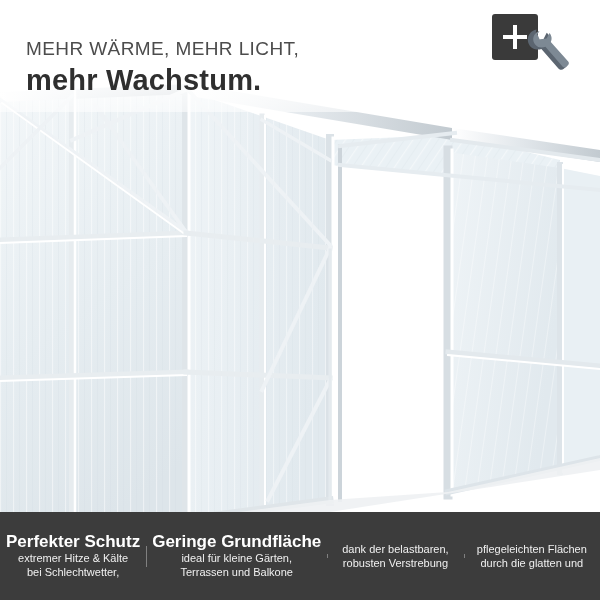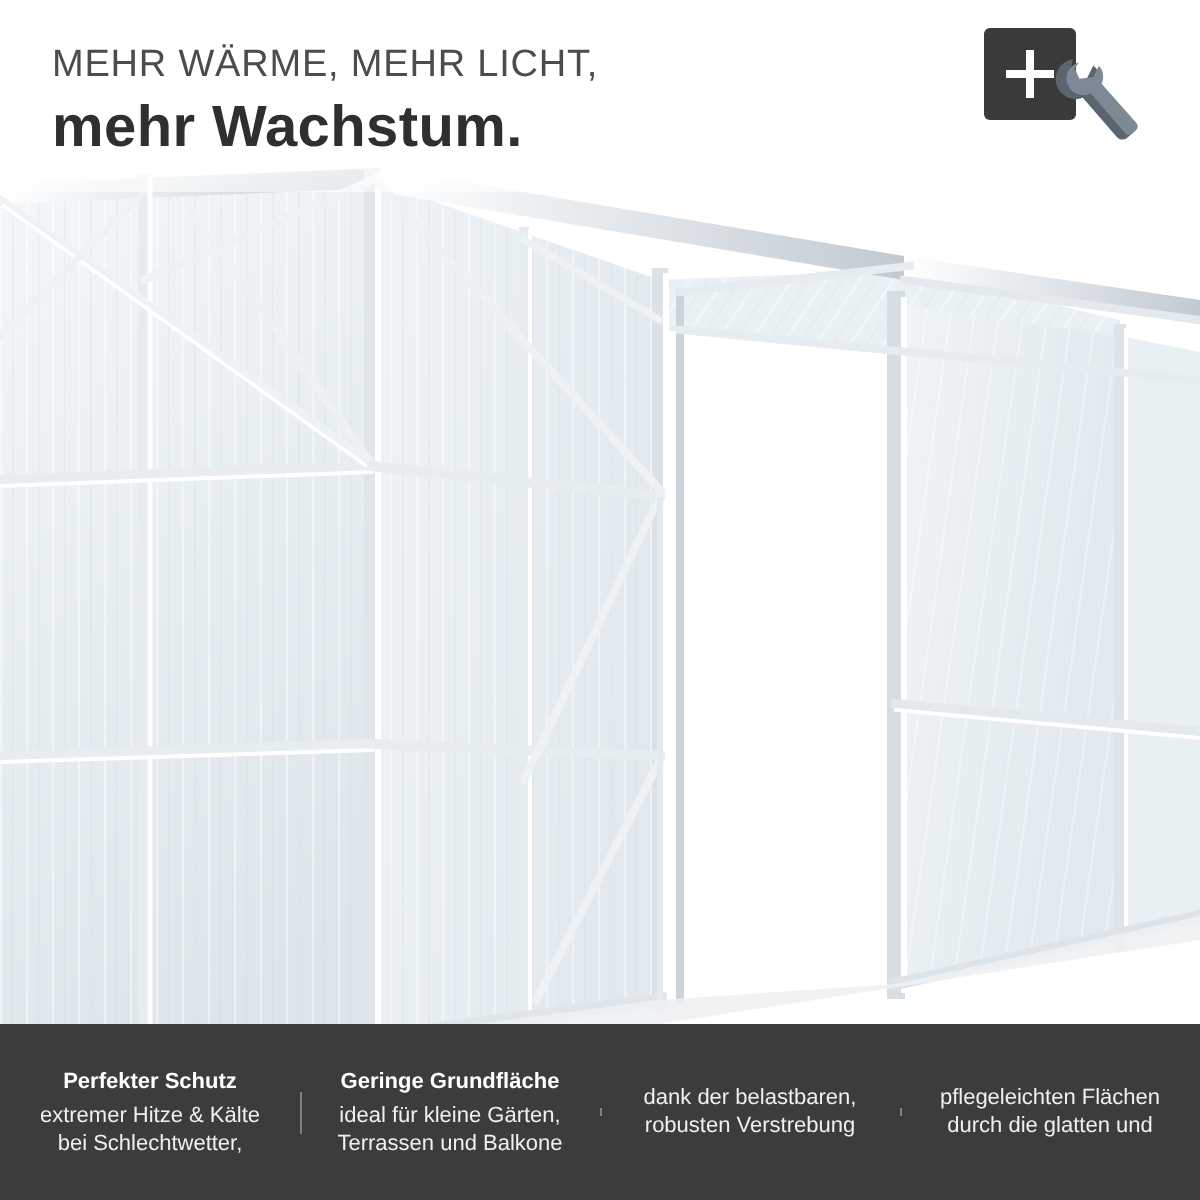--- a/index.html
+++ b/index.html
@@ -15,21 +15,21 @@
     width: 600px;
     height: 600px;
     overflow: hidden;
     background: #ffffff;
   }
 
   
   .header {
     position: absolute;
     left: 0;
-    top: 0;
+    top: 16px;
     width: 600px;
     height: 96px;
     z-index: 40;
     background: linear-gradient(to bottom, rgba(255,255,255,0.97) 0%, rgba(255,255,255,0.93) 60%, rgba(255,255,255,0.55) 100%);
   }
   .headline-1 {
     position: absolute;
     left: 26px;
     top: 22px;
     font-size: 19px;
@@ -123,21 +123,21 @@
   .feature + .feature::before {
     content: "";
     position: absolute;
     left: 0;
     top: 12px;
     bottom: 12px;
     width: 1px;
     background: rgba(255,255,255,0.35);
   }
   .feature-title {
-    font-size: 11px;
+    font-size: 17px;
     font-weight: bold;
     line-height: 15px;
     margin-bottom: 2px;
     white-space: nowrap;
   }
   .feature-desc {
     font-size: 11px;
     line-height: 14px;
     font-weight: normal;
     color: #f0f0f0;

